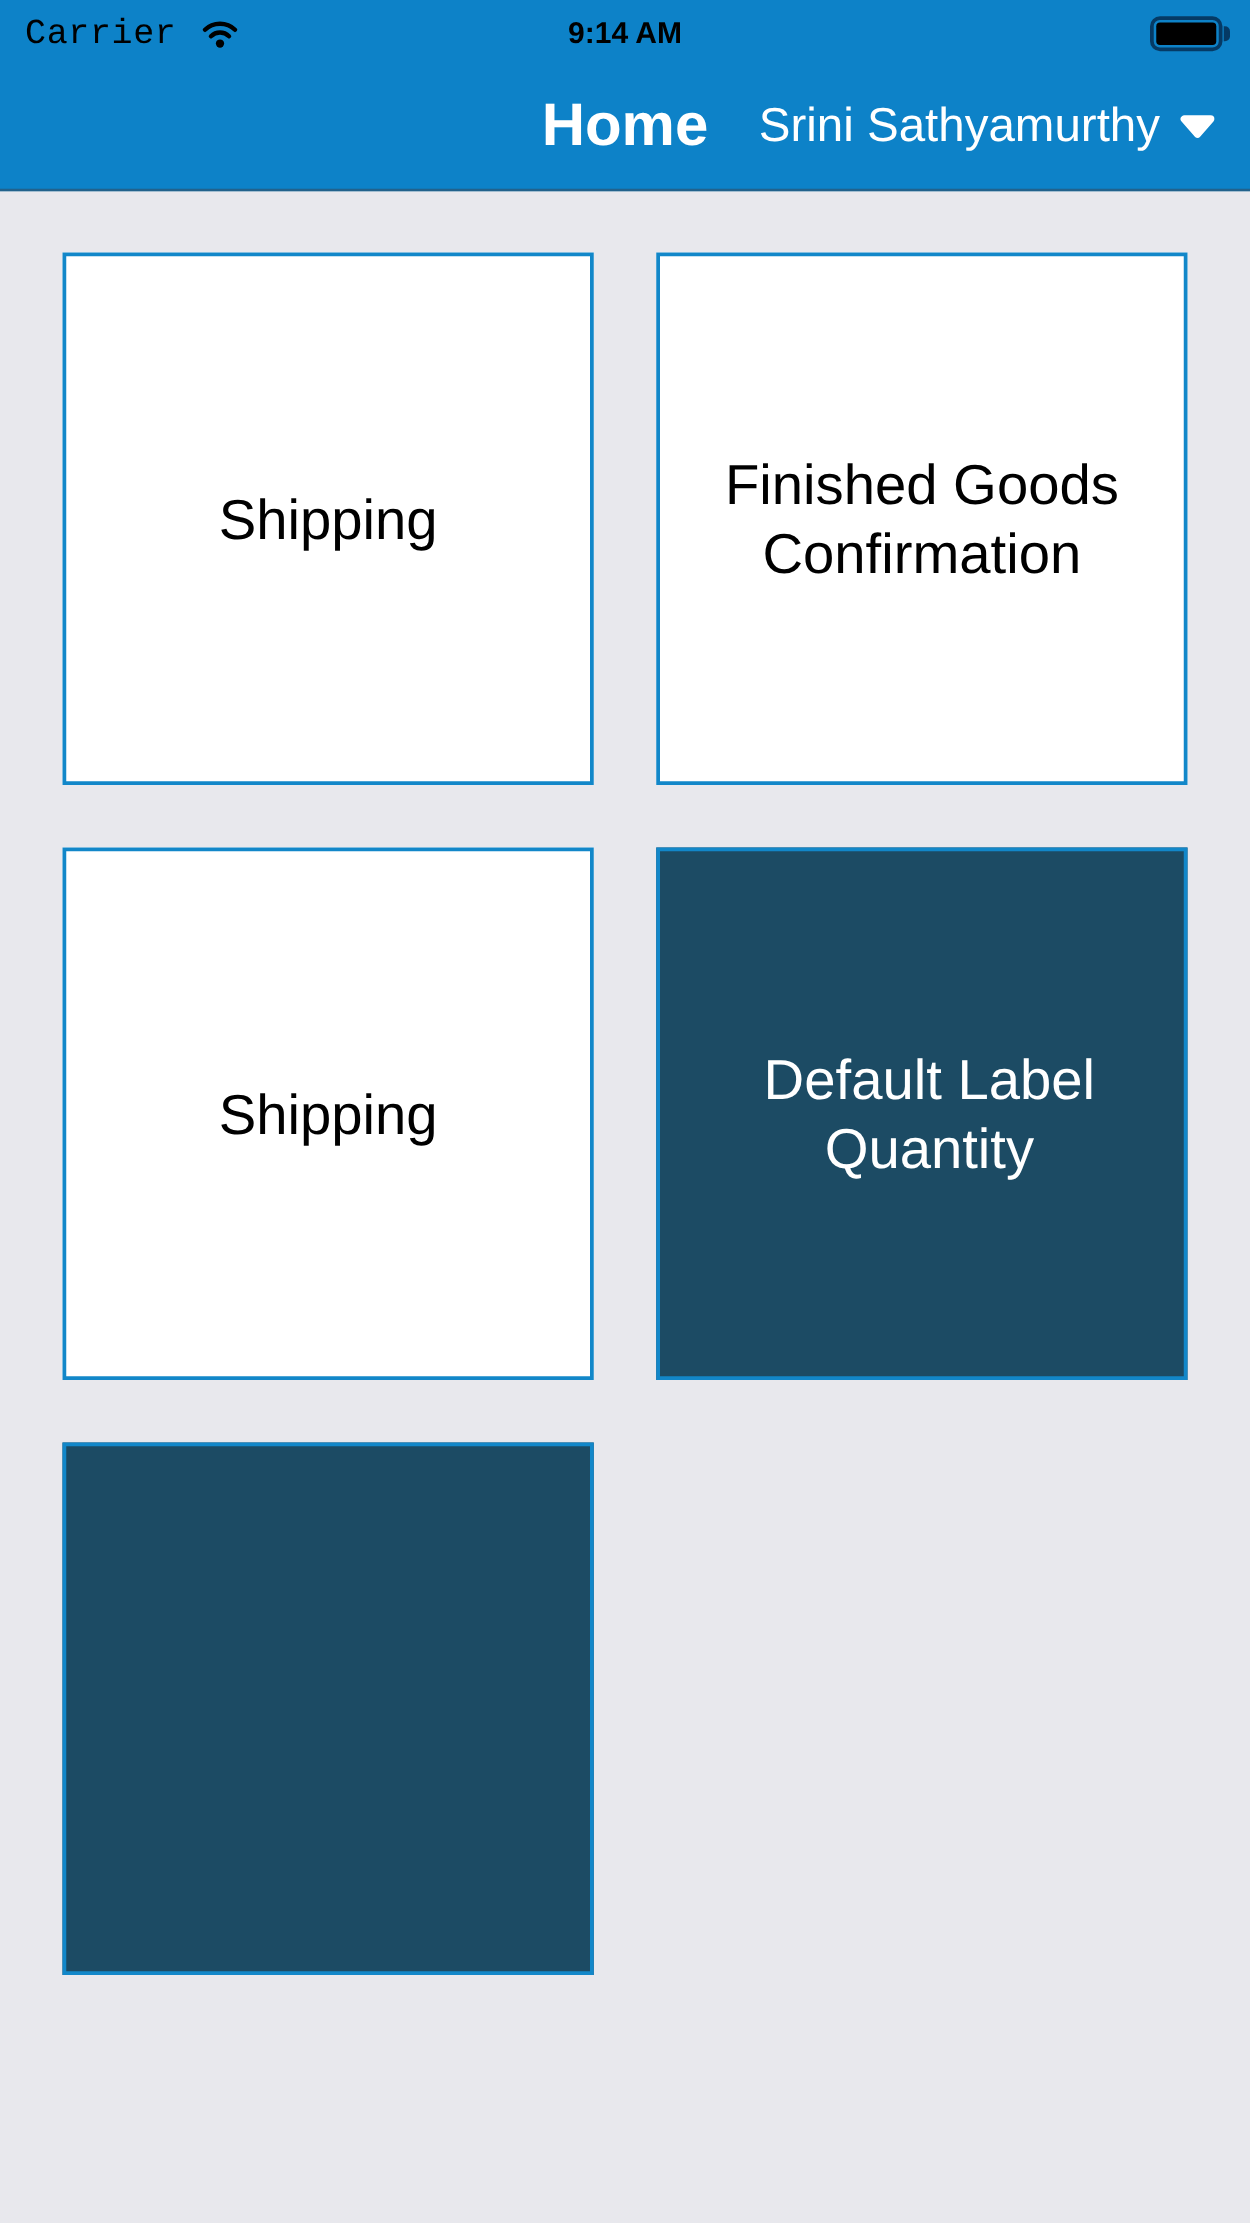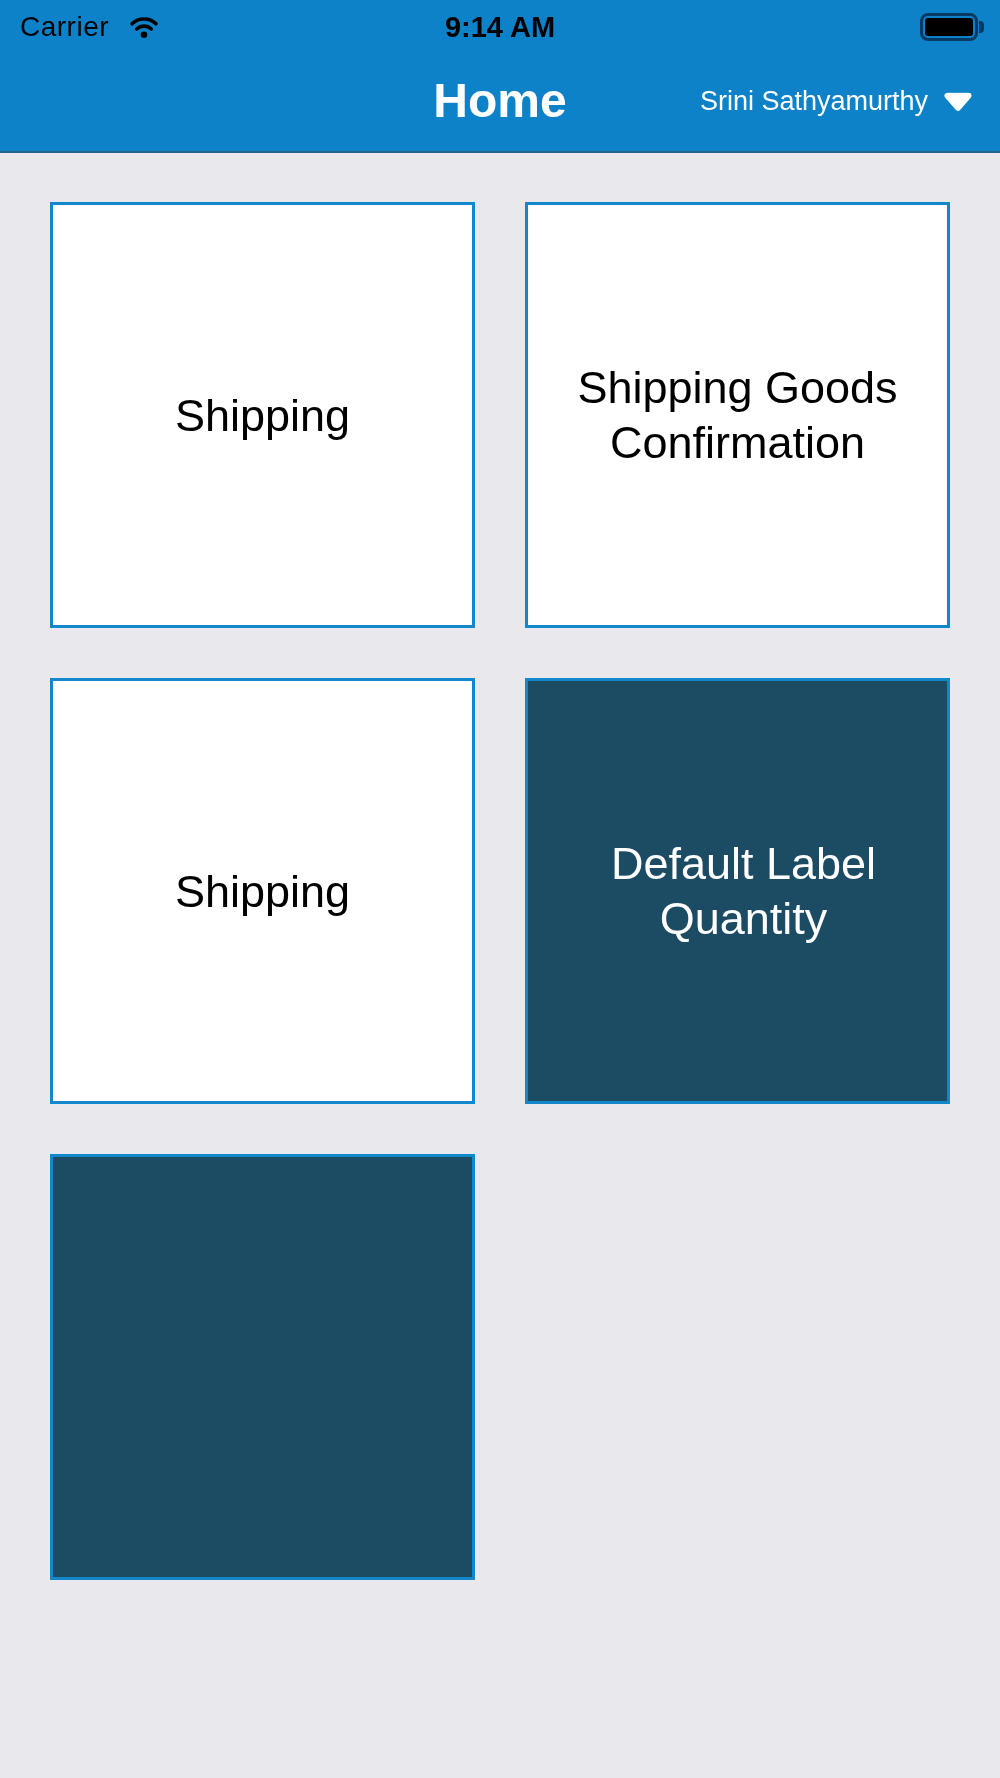--- a/index.html
+++ b/index.html
@@ -22,31 +22,31 @@
   .status-bar {
     height: 50px;
     display: flex;
     align-items: center;
     padding: 2px 14px 0 20px;
     position: relative;
     color: #000;
     font-size: 28px;
   }
   .status-left { display: flex; align-items: center; gap: 20px; }
-  .carrier { letter-spacing: 0.5px; }
+  .carrier { letter-spacing: 0.5px; font-family: Liberation Mono, monospace; }
   .status-time {
     position: absolute;
     left: 0; right: 0;
     top: 2px;
     height: 50px;
     display: flex;
     align-items: center;
     justify-content: center;
     font-weight: 700;
-    font-size: 29px;
+    font-size: 24px;
     pointer-events: none;
   }
   .battery {
     position: relative;
     width: 52px; height: 22px;
     border: 3px solid rgba(0,0,20,0.55);
     border-radius: 8px;
     margin-left: auto;
     margin-right: 8px;
   }
@@ -71,21 +71,21 @@
     font-weight: 700;
   }
   .user-menu {
     position: absolute;
     right: 27px; top: 50%;
     transform: translateY(-54%);
     display: flex;
     align-items: center;
     gap: 15px;
     color: #fff;
-    font-size: 27px;
+    font-size: 38px;
     font-weight: 400;
     cursor: pointer;
     white-space: nowrap;
   }
 
   
   .grid {
     padding: 49px 50px 0 50px;
     display: grid;
     grid-template-columns: 1fr 1fr;
@@ -143,21 +143,21 @@
       </div>
     </div>
 
   </div>
 
   <div class="grid">
     <div class="tile light">
       <span>Shipping</span>
     </div>
     <div class="tile light">
-      <span>Shipping Goods Confirmation</span>
+      <span>Finished Goods Confirmation</span>
     </div>
     <div class="tile light">
       <span>Shipping</span>
     </div>
     <div class="tile dark">
       <span>Default Label Quantity</span>
     </div>
     <div class="tile dark">
       <span></span>
     </div>

